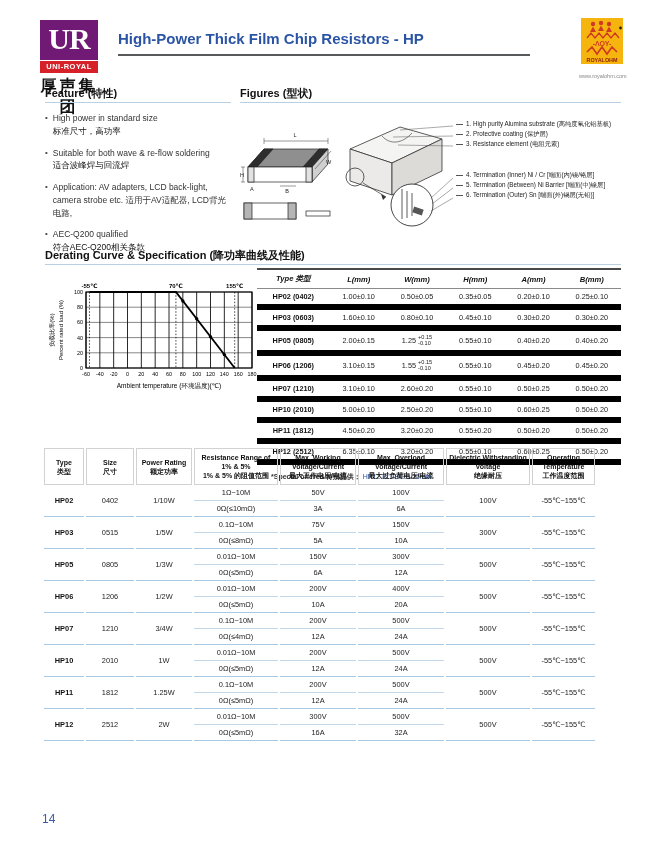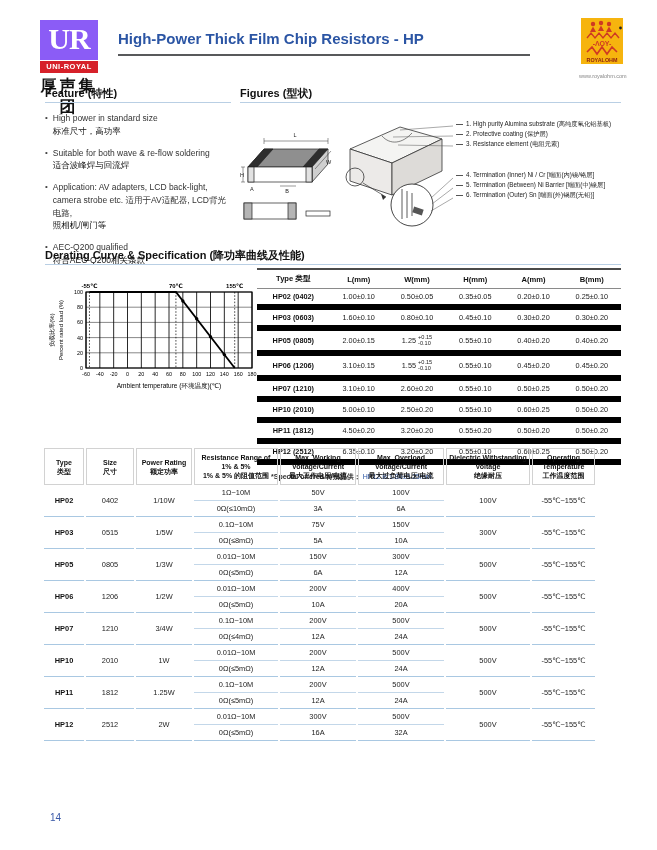--- a/index.html
+++ b/index.html
@@ -2,21 +2,21 @@
 <html><head>
 <meta charset="utf-8">
 <style>
   html,body{margin:0;padding:0;background:#fff;}
   body{width:657px;height:850px;font-family:"Liberation Sans","DejaVu Sans",sans-serif;color:#222;}
   .page{position:relative;width:657px;height:850px;overflow:hidden;background:#fff;}
 
   
   .hdr{position:absolute;top:18px;left:40px;right:32px;height:70px;}
   .ur-logo{position:absolute;left:0;top:2px;width:58px;}
-  .ur-box{background:#8b5cf6;width:58px;height:40px;color:#fff;text-align:center;
+  .ur-box{background:#701a75;width:58px;height:40px;color:#fff;text-align:center;
           font-family:"Liberation Serif","DejaVu Serif",serif;font-weight:bold;
           font-size:30px;line-height:38px;letter-spacing:-1px;}
   .ur-band{background:#d6212a;border-top:1.5px solid #fff;color:#fff;font-size:7.5px;
            font-weight:bold;text-align:center;letter-spacing:.5px;padding:1px 0 2px;}
   .ur-cn{margin-top:3px;font-size:16px;font-weight:bold;color:#111;letter-spacing:3px;text-align:center;}
   .doc-title{position:absolute;left:78px;top:12px;font-size:15px;font-weight:bold;color:#2b55a4;}
   .title-rule{position:absolute;left:78px;top:36px;width:412px;height:2px;background:#58595b;}
   .ro-logo{position:absolute;right:0;top:0;width:46px;text-align:center;}
   .ro-url{font-size:5.5px;color:#888;margin-top:1px;}
 
@@ -41,40 +41,40 @@
   .callout .tick{width:7px;border-top:.5px solid #555;margin-right:3px;flex:none;}
   .callouts .grp2{margin-top:21px;}
 
   
   .derate-h{position:absolute;top:248px;left:45px;width:576px;}
   .chart-wrap{position:absolute;top:276px;left:46px;}
 
   
   .dimwrap{position:absolute;top:268px;left:257px;width:364px;}
   table.dim{border-collapse:collapse;width:100%;font-size:7.3px;border-top:2px solid #4a4a4a;}
-  table.dim th{font-size:7.6px;font-weight:bold;padding:4px 2px;border-bottom:1px solid #8a8a8a;color:#111;}
+  table.dim th{font-size:7.6px;font-weight:bold;padding:4px 2px;border-bottom:1px solid #8a8a8a;color:#111;font-style:italic;}
   table.dim td{text-align:center;padding:3px 2px;border-bottom:6px solid #000000;color:#222;}
   table.dim td.t-bold{font-weight:bold;color:#111;}
   .tolwrap{display:inline-flex;align-items:center;}
   .tol{display:inline-flex;flex-direction:column;font-size:5.6px;line-height:1.15;text-align:left;margin-left:2px;}
   .dim-note{margin-top:7px;font-size:7px;padding-left:14px;}
   .dim-note .lbl{font-weight:bold;color:#333;}
   .dim-note .val{color:#2b55a4;}
 
   
   .specwrap{position:absolute;top:448px;left:42px;width:537px;}
   table.spec{border-collapse:separate;border-spacing:2px 0;width:100%;font-size:7.4px;table-layout:fixed;}
   table.spec th{border:1px solid #d2d2d2;font-size:7px;font-weight:bold;color:#111;
                 padding:4px 2px;line-height:1.3;vertical-align:middle;}
   table.spec td{text-align:center;padding:3px 1px;vertical-align:middle;color:#222;}
   table.spec td.t-bold{font-weight:bold;color:#111;}
   td.subsep{border-bottom:1px solid #c3d7e9;}
   td.groupend{border-bottom:1.5px solid #a9c8e2;}
 
-  .pageno{position:absolute;left:42px;top:812px;font-size:10px;color:#3b5aa8;margin-left:8px;}
+  .pageno{position:absolute;left:42px;top:812px;font-size:12px;color:#3b5aa8;}
 </style>
 </head>
 <body>
 
 <div class="page">
 
   <div class="hdr">
     <div class="ur-logo">
       <div class="ur-box">UR</div>
       <div class="ur-band">UNI-ROYAL</div>
@@ -118,21 +118,20 @@
           <span class="feat-bullet">•</span>
           <div>
             <div class="feat-en">Suitable for both wave &amp; re-flow soldering</div>
             <div class="feat-cn">适合波峰焊与回流焊</div>
           </div>
         </div>
         <div class="feat-item">
           <span class="feat-bullet">•</span>
           <div>
             <div class="feat-en">Application: AV adapters, LCD back-light, camera strobe etc. 适用于AV适配器, LCD背光电路,</div>
-            <div class="feat-cn">照相机/闸门等</div>
           </div>
         </div>
         <div class="feat-item">
           <span class="feat-bullet">•</span>
           <div>
             <div class="feat-en">AEC-Q200 qualified</div>
             <div class="feat-cn">符合AEC-Q200相关条款</div>
           </div>
         </div>
       </div>

